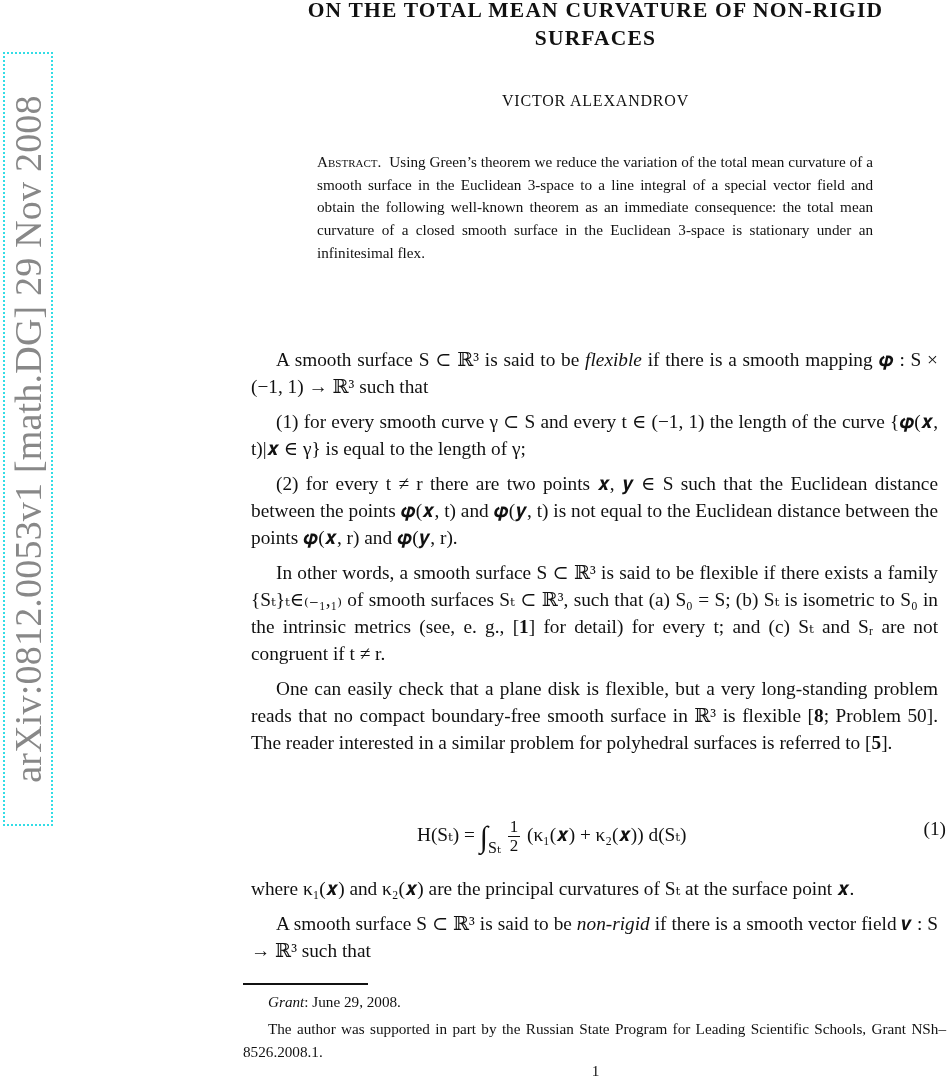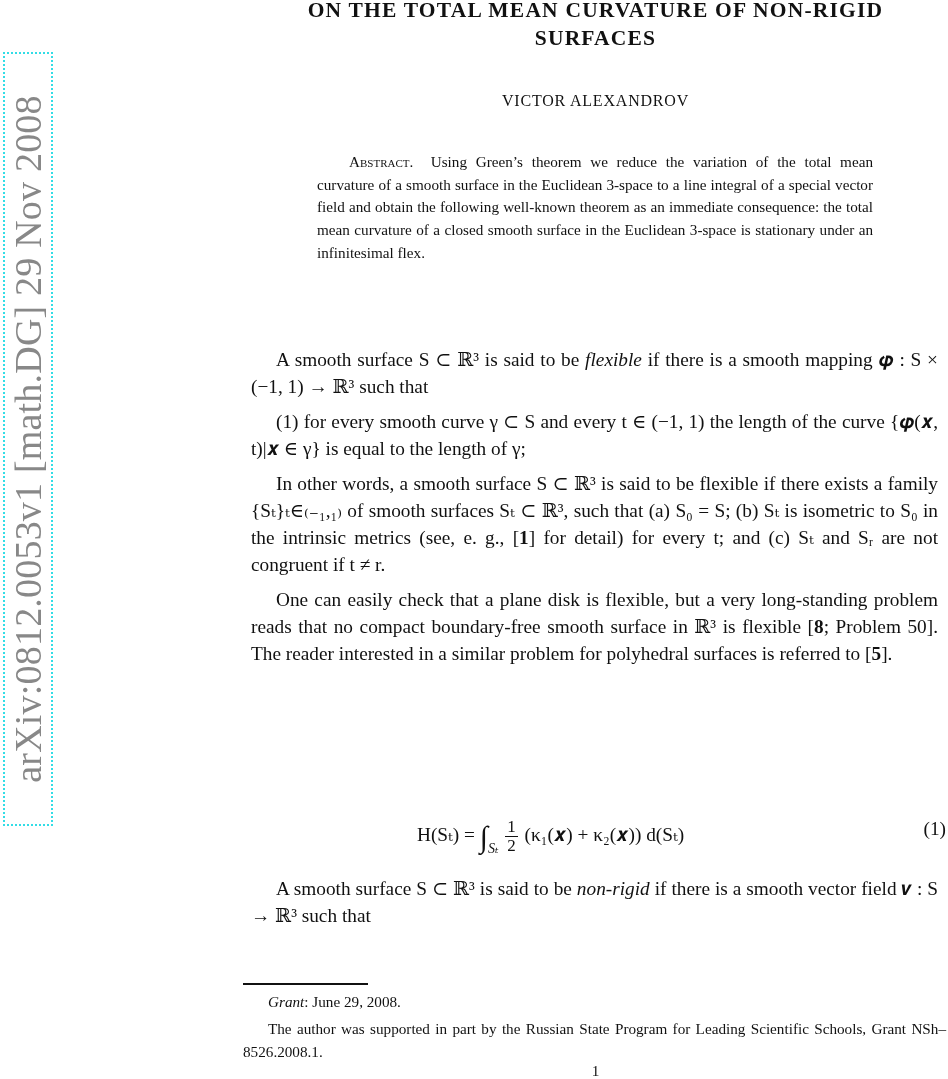--- a/index.html
+++ b/index.html
@@ -8,31 +8,31 @@
   .stamp { position:absolute; left:3px; top:52px; width:50px; height:774px;
            border:2px dotted #33dde6; box-sizing:border-box; }
   .stamp-text { position:absolute; left:28px; top:439px; transform:translate(-50%,-50%) rotate(-90deg);
                 white-space:nowrap; font-size:38px; color:#888; letter-spacing:0.2px; }
   .title { position:absolute; left:243px; width:705px; top:-4px; text-align:center;
            font-weight:bold; font-size:21.5px; letter-spacing:1.2px; line-height:28px; }
   .author { position:absolute; left:243px; width:705px; top:92px; text-align:center;
             font-size:16px; letter-spacing:0.8px; }
   .abstract { position:absolute; left:317px; width:556px; top:151px; font-size:15.2px;
               line-height:22.7px; text-align:justify; }
-  .sc { font-variant:small-caps;margin-left:32px; }
+  .sc { font-variant:small-caps; }
   .body { position:absolute; left:243px; width:703px; font-size:19.3px; line-height:27px; text-align:justify; }
   .p { margin:8px; text-indent:25px; }
   .p.noind { text-indent:0; }
   .eq { position:absolute; left:417px; top:818px; font-size:19.3px; white-space:nowrap; }
   .eqnum { position:absolute; right:2px; top:818px; font-size:19.3px; }
   .frac { display:inline-block; vertical-align:middle; text-align:center; font-size:17px; line-height:18px; margin:0 2px; }
   .frac span { display:block; }
   .frac .num { border-bottom:1px solid #111; padding:0 2px; }
   .int { font-size:30px; vertical-align:-6px; font-style:italic; }
-  .sub { font-size:14px; vertical-align:-12px; font-style:italic; }
+  .sub { font-size:16px; vertical-align:-12px; }
   .rule { position:absolute; left:243px; top:983px; width:125px; height:2px; background:#111; }
   .foot { position:absolute; left:243px; width:703px; font-size:15.2px; line-height:22.5px; text-align:justify; }
   .pageno { position:absolute; left:0; width:948px; padding-left:243px; box-sizing:border-box; text-align:center; top:1062px; font-size:15.2px; }
   i { font-style:italic; }
   b { font-weight:bold; }
 </style>
 </head>
 <body>
 
 <div class="stamp"></div>
@@ -46,33 +46,35 @@
 <div class="author">VICTOR ALEXANDROV</div>
 
 <div class="abstract">
   <span class="sc">Abstract.</span>&nbsp;
   <span>Using Green’s theorem we reduce the variation of the total mean curvature of a smooth surface in the Euclidean 3-space to a line integral of a special vector field and obtain the following well-known theorem as an immediate consequence: the total mean curvature of a closed smooth surface in the Euclidean 3-space is stationary under an infinitesimal flex.</span>
 </div>
 
 <div class="body" style="top:338px;">
   <p class="p"><span>A smooth surface S ⊂ ℝ³ is said to be </span><i>flexible</i><span> if there is a smooth mapping 𝝋 : S × (−1, 1) → ℝ³ such that</span></p>
   <p class="p">(1) for every smooth curve γ ⊂ S and every t ∈ (−1, 1) the length of the curve {𝝋(𝒙, t)|𝒙 ∈ γ} is equal to the length of γ;</p>
+  <p class="p">(2) for every t ≠ r there are two points 𝒙, 𝒚 ∈ S such that the Euclidean distance between the points 𝝋(𝒙, t) and 𝝋(𝒚, t) is not equal to the Euclidean distance between the points 𝝋(𝒙, r) and 𝝋(𝒚, r).</p>
   <p class="p"><span>In other words, a smooth surface S ⊂ ℝ³ is said to be flexible if there exists a family {Sₜ}ₜ∈₍₋₁,₁₎ of smooth surfaces Sₜ ⊂ ℝ³, such that (a) S₀ = S; (b) Sₜ is isometric to S₀ in the intrinsic metrics (see, e. g., [</span><b>1</b><span>] for detail) for every t; and (c) Sₜ and Sᵣ are not congruent if t ≠ r.</span></p>
   <p class="p"><span>One can easily check that a plane disk is flexible, but a very long-standing problem reads that no compact boundary-free smooth surface in ℝ³ is flexible [</span><b>8</b><span>; Problem 50].  The reader interested in a similar problem for polyhedral surfaces is referred to [</span><b>5</b><span>].</span></p>
 </div>
 
 <div class="eq">
   <span>H(Sₜ) = </span>
   <span class="int">∫</span><span class="sub">Sₜ</span>
   <span class="frac"><span class="num">1</span><span>2</span></span>
   <span>(κ₁(𝒙) + κ₂(𝒙)) d(Sₜ)</span>
 </div>
 <div class="eqnum">(1)</div>
 
 <div class="body" style="top:867px;">
+  <p class="p noind">where κ₁(𝒙) and κ₂(𝒙) are the principal curvatures of Sₜ at the surface point 𝒙.</p>
   <p class="p"><span>A smooth surface S ⊂ ℝ³ is said to be </span><i>non-rigid</i><span> if there is a smooth vector field 𝒗 : S → ℝ³ such that</span></p>
 </div>
 
 <div class="rule"></div>
 
 <div class="foot" style="top:991px;">
   <span style="padding-left:25px;"></span><i>Grant</i><span>: June 29, 2008.</span>
 </div>
 <div class="foot" style="top:1018px; text-indent:25px;">The author was supported in part by the Russian State Program for Leading Scientific Schools, Grant NSh–8526.2008.1.</div>
 

